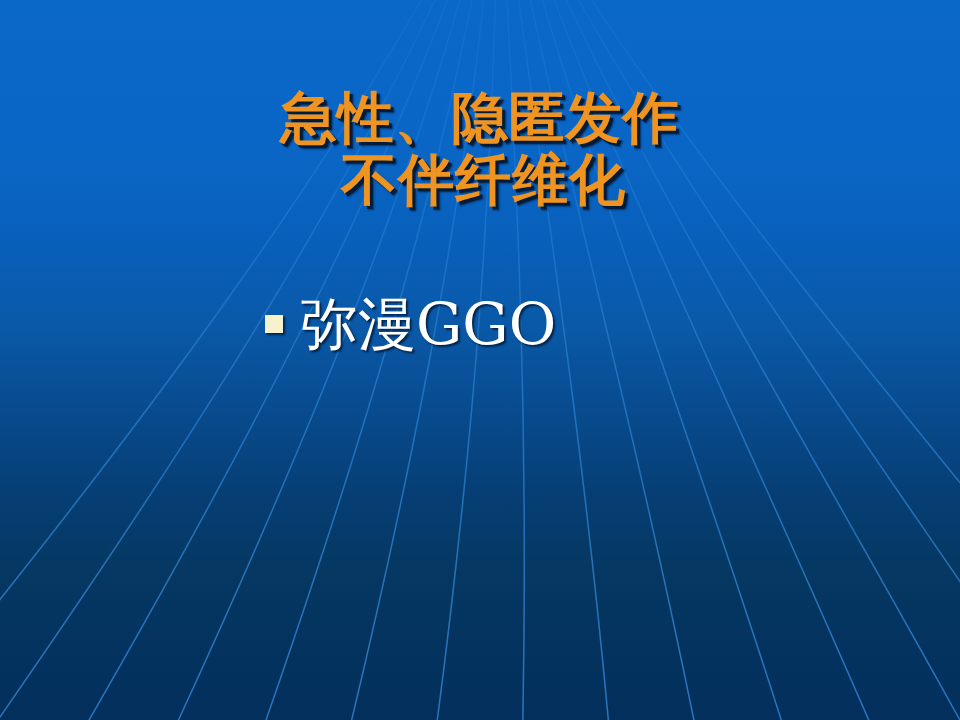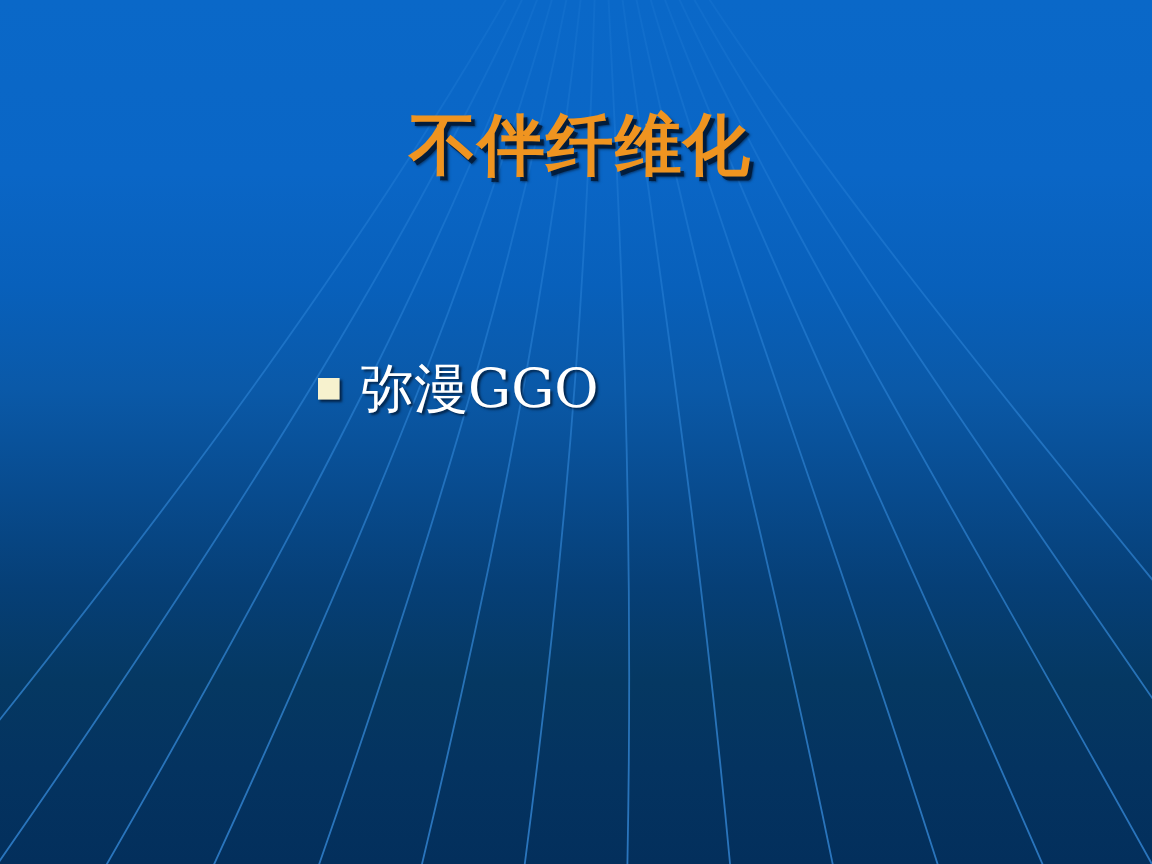--- a/index.html
+++ b/index.html
@@ -85,21 +85,21 @@
     top: 50%;
     margin-top: -9px;
     width: 18px;
     height: 18px;
     background: #f7f2ce;
     box-shadow: 2px 2px 2px rgba(2, 18, 40, 0.75);
   }
   .bullet-text {
     color: #ffffff;
     font-family: "DejaVu Serif", "Liberation Serif", serif;
-    font-size: 45px;
+    font-size: 58px;
     line-height: 1;
     white-space: nowrap;
     text-shadow: 2px 2px 2px rgba(2, 20, 44, 0.75);
   }
 </style>
 </head>
 <body>
 
 <div id="slide">
 
@@ -145,20 +145,21 @@
       <path d="M 518 -60 C 564 170, 634 420, 702 760"></path>
       <path d="M 525 -60 C 589 170, 687 420, 794 760"></path>
       <path d="M 532 -60 C 614 170, 740 420, 886 760"></path>
       <path d="M 539 -60 C 640 170, 795 420, 982 760"></path>
       <path d="M 546 -60 C 667 170, 852 420, 1082 760"></path>
       <path d="M 553 -60 C 695 170, 911 420, 1186 760"></path>
     </g>
   </svg>
 
   <div id="title-block">
+    <span class="title-line">急性、隐匿发作</span>
     <span class="title-line second">不伴纤维化</span>
   </div>
 
   <ul id="bullet-list">
     <li class="bullet-item">
       <span class="bullet-marker"></span>
       <span class="bullet-text">弥漫GGO</span>
     </li>
   </ul>
 

